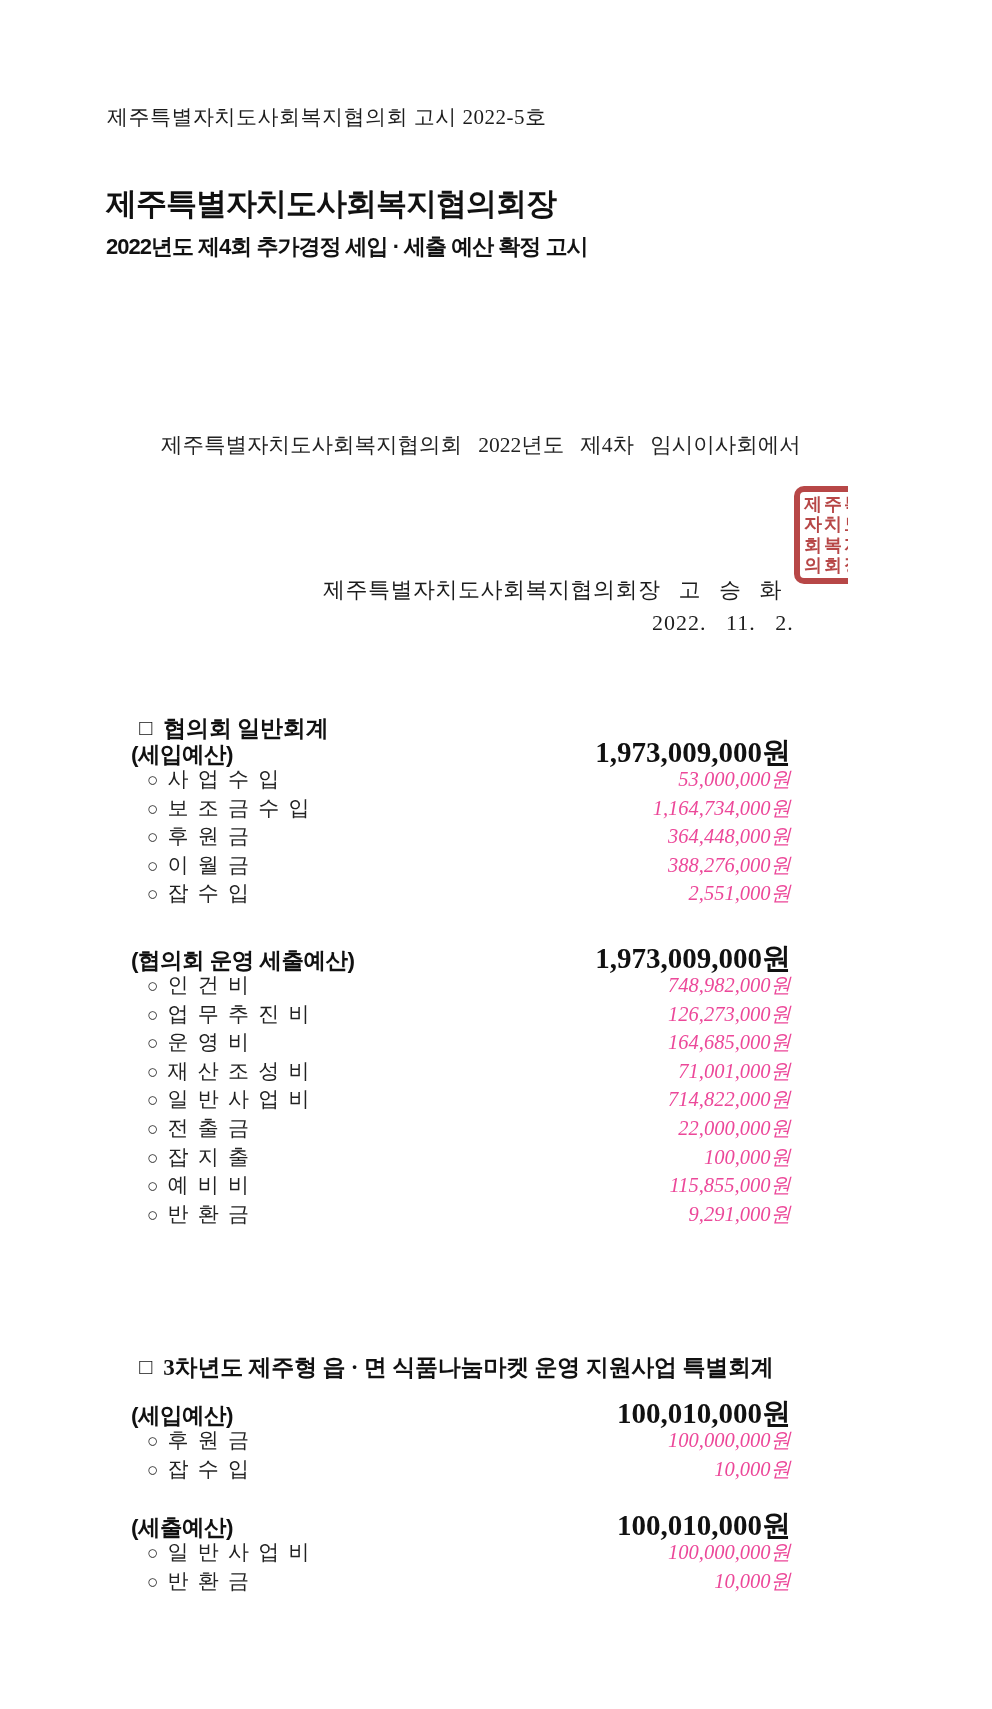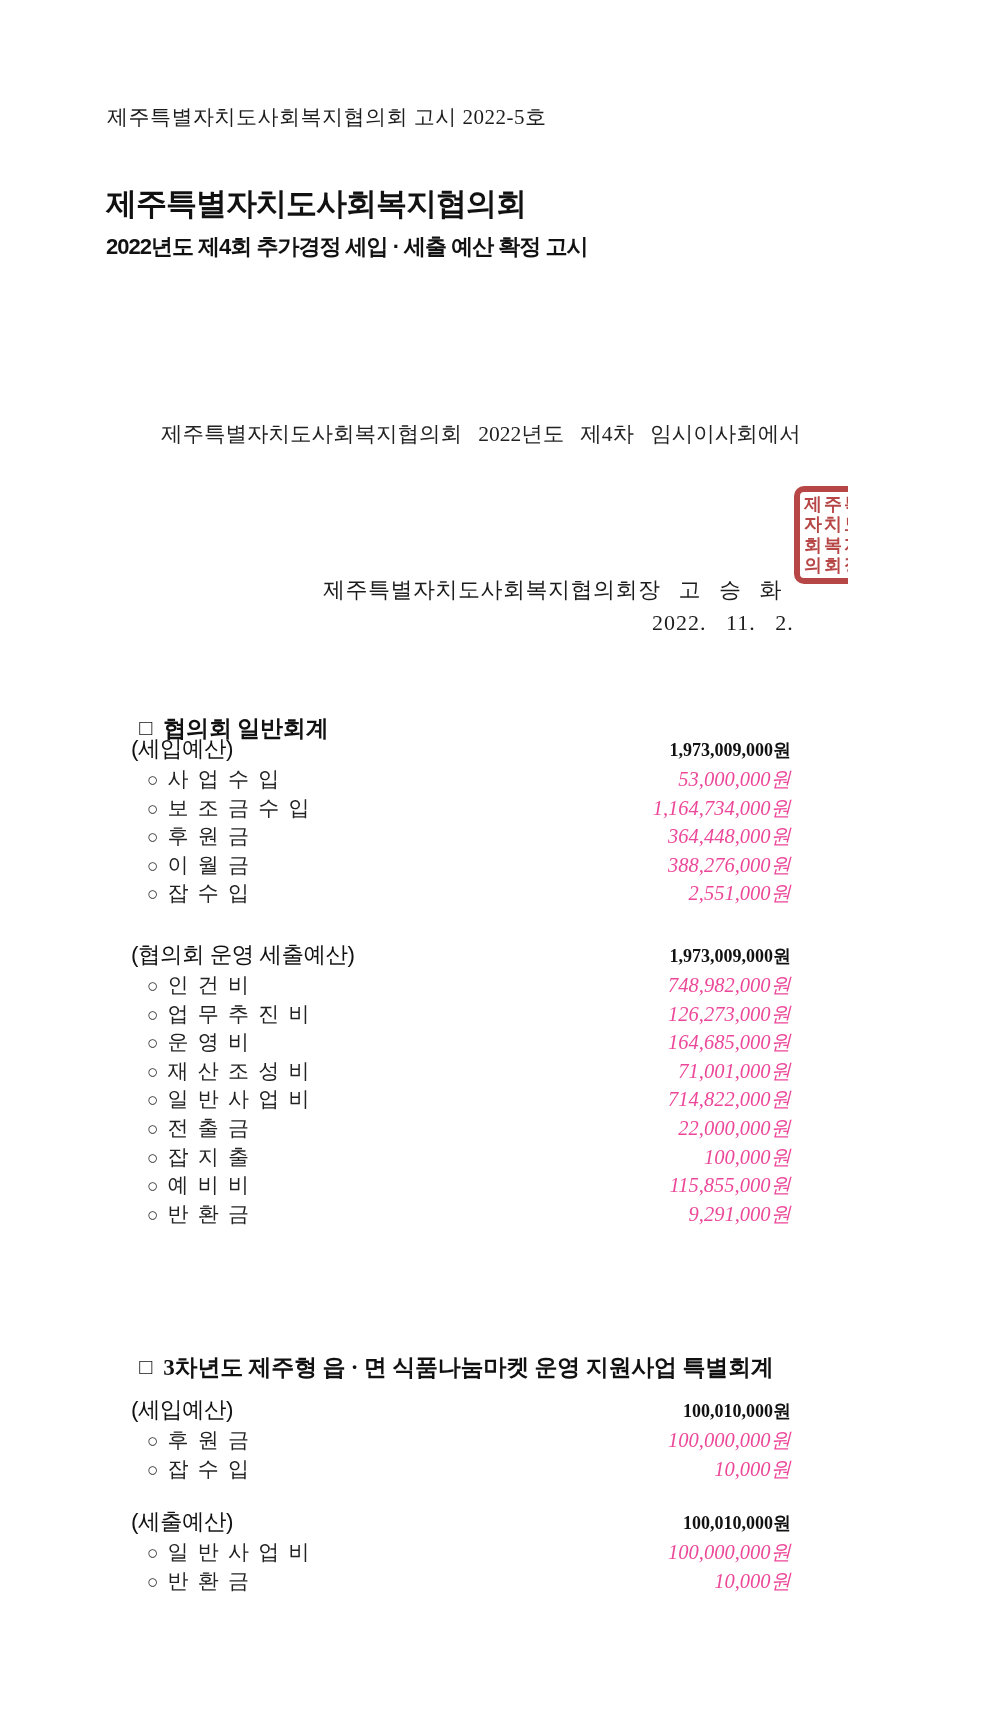--- a/index.html
+++ b/index.html
@@ -16,21 +16,21 @@
   .title1, .title2 {
     font-family:"Liberation Sans","DejaVu Sans",sans-serif;
     font-weight:800; letter-spacing:-1px; color:#111; white-space:pre;
   }
   .title1 { font-size:31px; line-height:40px; }
   .title2 { font-size:22px; line-height:46px; }
   .para {
     position:absolute; left:85px; top:332px; width:740px;
     font-size:21.5px; line-height:41px; white-space:pre; color:#222;
   }
-  .para .line1 { padding-left:76px; }
+  .para .line1 { padding-left:76px;margin-top:11px; }
   .signer {
     position:absolute; left:323px; top:536px;
     font-size:22px; white-space:pre; letter-spacing:.5px;margin-top:39px;
   }
   .date-line {
     position:absolute; left:652px; top:610px;
     font-size:22px; white-space:pre; letter-spacing:1px;
   }
   .seal {
     position:absolute; left:794px; top:486px; width:94px; height:80px;
@@ -57,44 +57,44 @@
   .b-s0b0 { top:733px; }
   .b-s0b1 { top:939px; }
   .b-s1b0 { top:1394px; }
   .b-s1b1 { top:1506px; }
   .block-header {
     display:flex; justify-content:space-between; align-items:baseline;
     height:32px;
   }
   .block-title {
     font-family:"Liberation Sans","DejaVu Sans",sans-serif;
-    font-weight:400; font-size:22.5px; letter-spacing:-.5px; color:#111;
+    font-weight:700; font-size:22.5px; letter-spacing:-.5px; color:#111;
     white-space:pre;
   }
-  .block-total { font-weight:700; font-size:18px; color:#111; white-space:pre; }
+  .block-total { font-weight:700; font-size:29px; color:#111; white-space:pre; }
   .row {
     display:flex; justify-content:space-between; align-items:baseline;
     height:28.6px; font-size:21px;
   }
   .row .label {
     padding-left:16px; display:flex; align-items:baseline; gap:9px;
     letter-spacing:2px; white-space:pre; color:#222;
   }
   .bullet { font-size:19px; letter-spacing:0; color:#333; }
   .amount { font-size:20.5px; white-space:pre; color:#ec4899;font-style:italic; }
 </style>
 </head>
 <body>
 
 <div class="page">
 
   <div class="notice">제주특별자치도사회복지협의회 고시 2022-5호</div>
 
   <div class="title-block">
-    <div class="title1">제주특별자치도사회복지협의회</div>
+    <div class="title1">제주특별자치도사회복지협의회장</div>
     <div class="title2">2022년도 제4회 추가경정 세입 · 세출 예산 확정 고시</div>
   </div>
 
   <div class="para">
     <div class="line1">제주특별자치도사회복지협의회   2022년도   제4차   임시이사회에서</div>
   </div>
 
   <div class="signer">제주특별자치도사회복지협의회장   고   승   화</div>
 
   <div class="seal">

